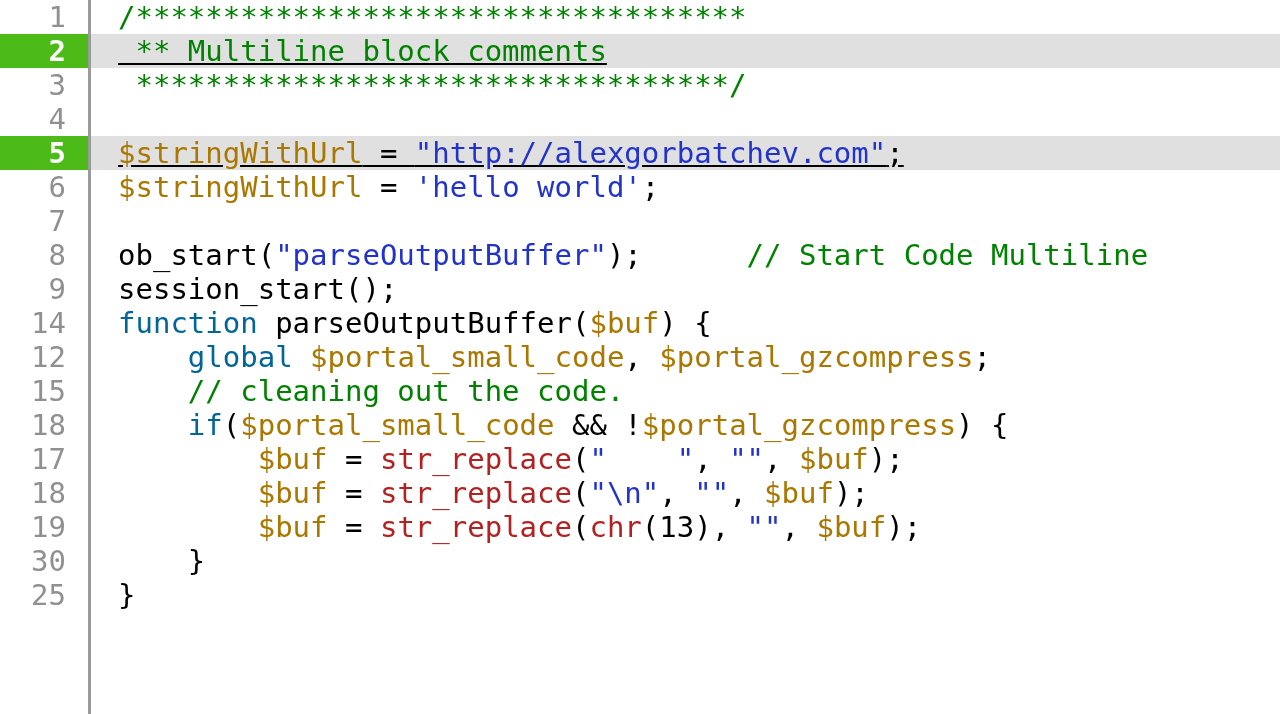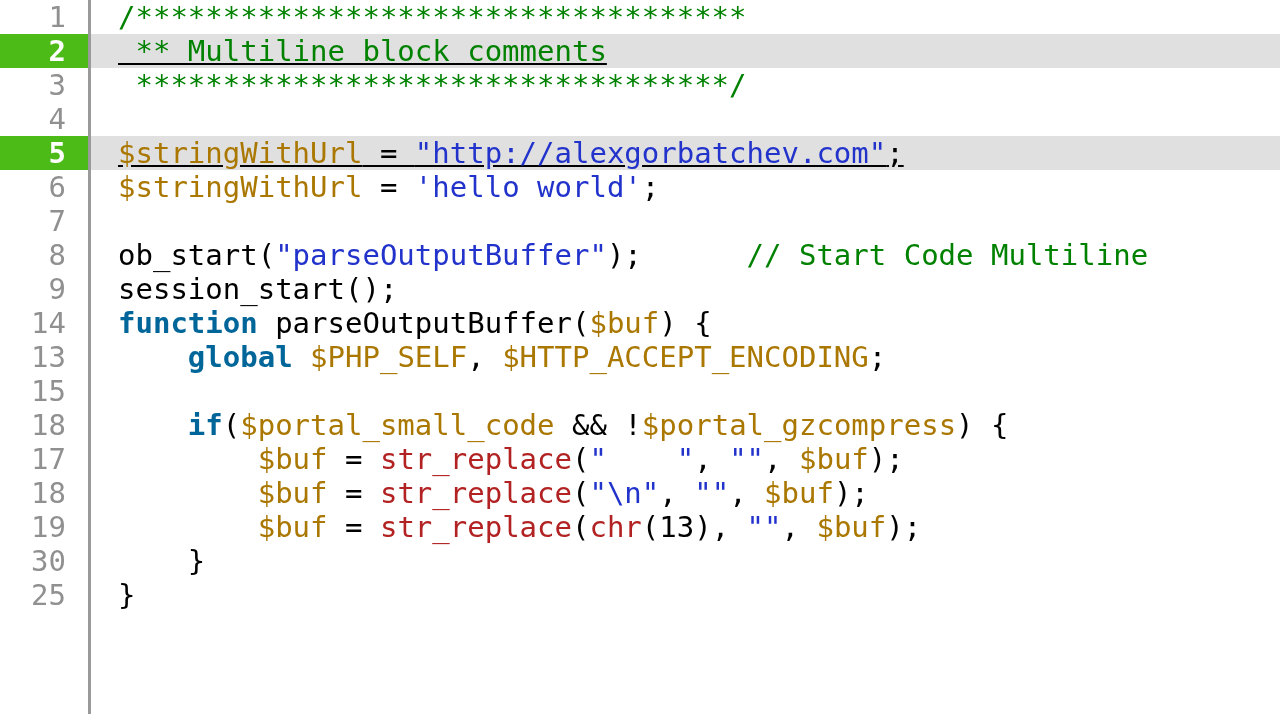--- a/index.html
+++ b/index.html
@@ -44,42 +44,42 @@
   #divider {
     position: absolute;
     left: 88px; top: 0;
     width: 3px; height: 714px;
     background: var(--c-divider, #9a9a9a);
     z-index: 2;
   }
   .tok-plain    { color: var(--c-plain, #000000); }
   .tok-comment  { color: var(--c-comment, #008200); }
   .tok-string   { color: var(--c-string, #2233cc); }
-  .tok-keyword  { color: var(--c-keyword, #006699); font-weight: bold; }
+  .tok-keyword  { color: var(--c-keyword, #006699); font-weight: normal; }
   .tok-variable { color: var(--c-variable, #aa7700); }
   .tok-function { color: var(--c-function, #b22222); }
 </style>
 </head>
 <body>
 
 <div id="viewer">
   <div id="divider"></div>
   <div id="lines">
       <div class="row"><span class="gutter">1</span><span class="code"><span class="tok-comment">/***********************************</span></span></div>
       <div class="row hl"><span class="gutter">2</span><span class="code"><span class="tok-comment"> ** Multiline block comments</span></span></div>
       <div class="row"><span class="gutter">3</span><span class="code"><span class="tok-comment"> **********************************/</span></span></div>
       <div class="row"><span class="gutter">4</span><span class="code"></span></div>
       <div class="row hl"><span class="gutter">5</span><span class="code"><span class="tok-variable">$stringWithUrl</span><span class="tok-plain"> = </span><span class="tok-string">"http://alexgorbatchev.com"</span><span class="tok-plain">;</span></span></div>
       <div class="row"><span class="gutter">6</span><span class="code"><span class="tok-variable">$stringWithUrl</span><span class="tok-plain"> = </span><span class="tok-string">'hello world'</span><span class="tok-plain">;</span></span></div>
       <div class="row"><span class="gutter">7</span><span class="code"></span></div>
       <div class="row"><span class="gutter">8</span><span class="code"><span class="tok-plain">ob_start(</span><span class="tok-string">"parseOutputBuffer"</span><span class="tok-plain">);      </span><span class="tok-comment">// Start Code Multiline</span></span></div>
       <div class="row"><span class="gutter">9</span><span class="code"><span class="tok-plain">session_start();</span></span></div>
       <div class="row"><span class="gutter">14</span><span class="code"><span class="tok-keyword">function</span><span class="tok-plain"> parseOutputBuffer(</span><span class="tok-variable">$buf</span><span class="tok-plain">) {</span></span></div>
-      <div class="row"><span class="gutter">13</span><span class="code"><span class="tok-plain">    </span><span class="tok-keyword">global</span><span class="tok-plain"> </span><span class="tok-variable">$PHP_SELF</span><span class="tok-plain">, </span><span class="tok-variable">$HTTP_ACCEPT_ENCODING</span><span class="tok-plain">;</span></span></div>
-      <div class="row"><span class="gutter">15</span><span class="code"><span class="tok-plain">    </span></span></div>
+      <div class="row"><span class="gutter">12</span><span class="code"><span class="tok-plain">    </span><span class="tok-keyword">global</span><span class="tok-plain"> </span><span class="tok-variable">$portal_small_code</span><span class="tok-plain">, </span><span class="tok-variable">$portal_gzcompress</span><span class="tok-plain">;</span></span></div>
+      <div class="row"><span class="gutter">15</span><span class="code"><span class="tok-plain">    </span><span class="tok-comment">// cleaning out the code.</span></span></div>
       <div class="row"><span class="gutter">18</span><span class="code"><span class="tok-plain">    </span><span class="tok-keyword">if</span><span class="tok-plain">(</span><span class="tok-variable">$portal_small_code</span><span class="tok-plain"> &amp;&amp; !</span><span class="tok-variable">$portal_gzcompress</span><span class="tok-plain">) {</span></span></div>
       <div class="row"><span class="gutter">17</span><span class="code"><span class="tok-plain">        </span><span class="tok-variable">$buf</span><span class="tok-plain"> = </span><span class="tok-function">str_replace</span><span class="tok-plain">(</span><span class="tok-string">"    "</span><span class="tok-plain">, </span><span class="tok-string">""</span><span class="tok-plain">, </span><span class="tok-variable">$buf</span><span class="tok-plain">);</span></span></div>
       <div class="row"><span class="gutter">18</span><span class="code"><span class="tok-plain">        </span><span class="tok-variable">$buf</span><span class="tok-plain"> = </span><span class="tok-function">str_replace</span><span class="tok-plain">(</span><span class="tok-string">"\n"</span><span class="tok-plain">, </span><span class="tok-string">""</span><span class="tok-plain">, </span><span class="tok-variable">$buf</span><span class="tok-plain">);</span></span></div>
       <div class="row"><span class="gutter">19</span><span class="code"><span class="tok-plain">        </span><span class="tok-variable">$buf</span><span class="tok-plain"> = </span><span class="tok-function">str_replace</span><span class="tok-plain">(</span><span class="tok-function">chr</span><span class="tok-plain">(13), </span><span class="tok-string">""</span><span class="tok-plain">, </span><span class="tok-variable">$buf</span><span class="tok-plain">);</span></span></div>
       <div class="row"><span class="gutter">30</span><span class="code"><span class="tok-plain">    }</span></span></div>
       <div class="row"><span class="gutter">25</span><span class="code"><span class="tok-plain">}</span></span></div>
     </div>
 </div>
 
 </body></html>

